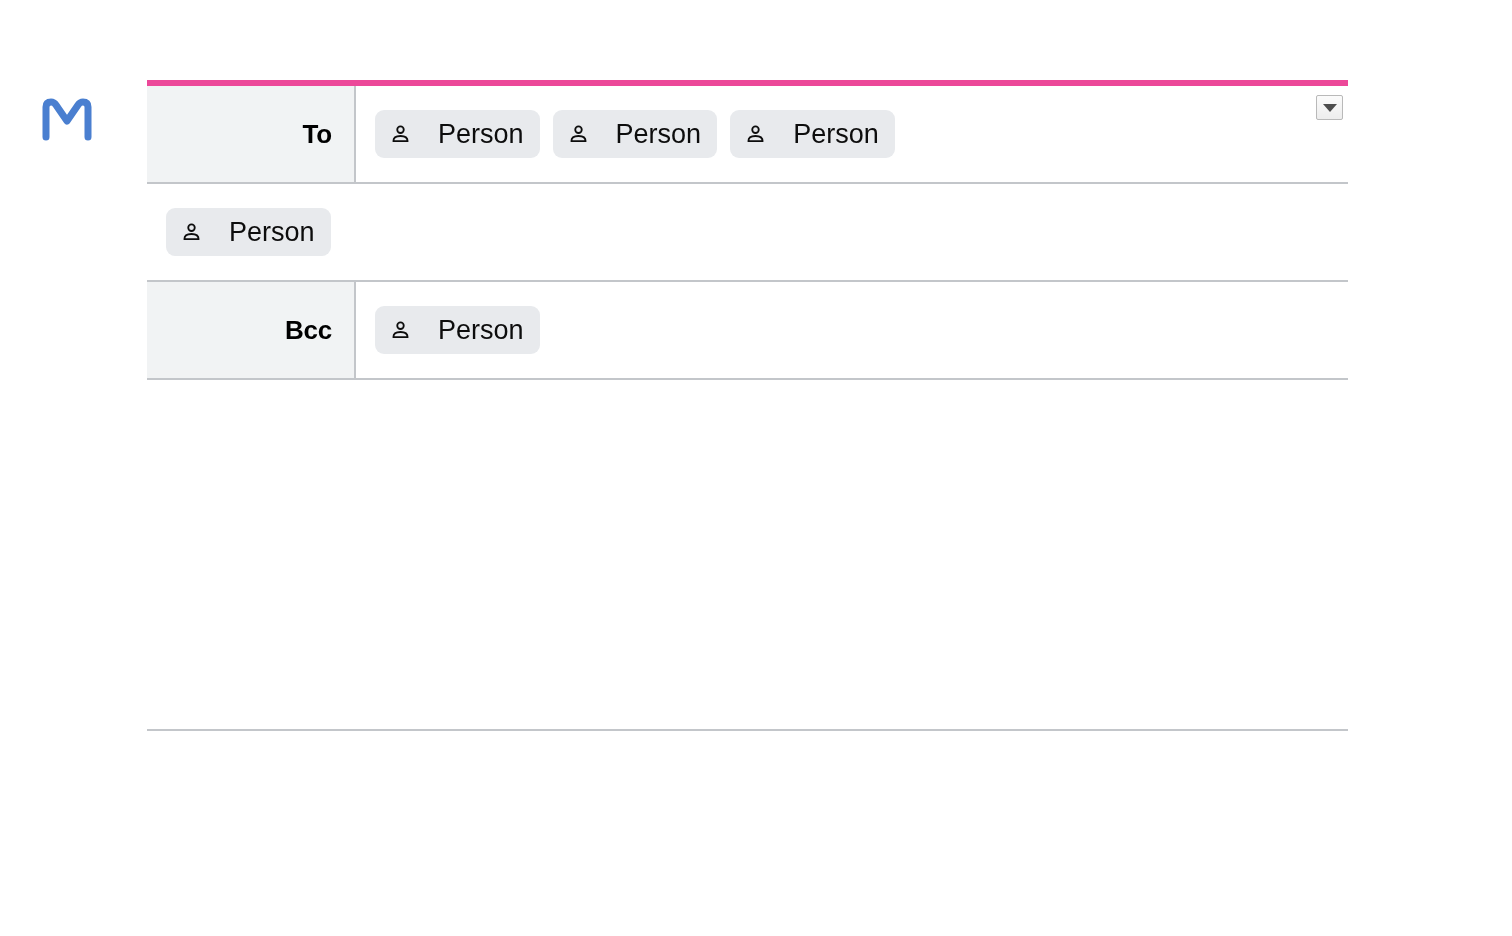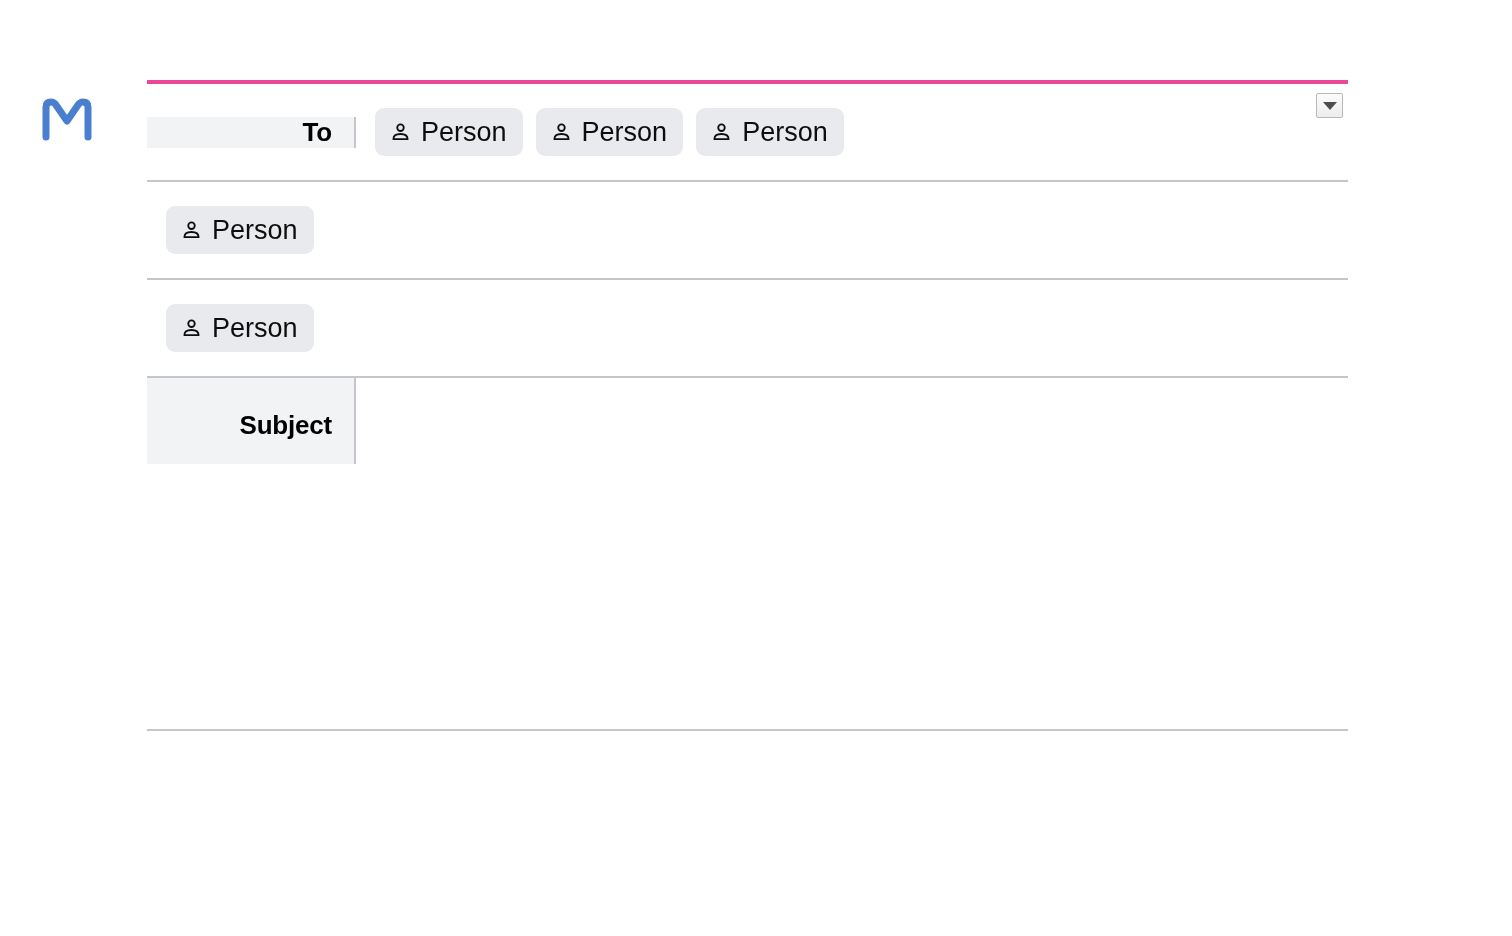--- a/index.html
+++ b/index.html
@@ -33,22 +33,21 @@
     border-collapse: collapse;
     table-layout: fixed;
   }
   #compose-header .hdr-row {
     display: flex;
     align-items: stretch;
     border-bottom: 2px solid #c3c6ca;
     position: relative;
   }
   #compose-header .hdr-row:first-child {
-    border-top: 4px solid #ec4899;
-    align-items: center;
+    border-top: 6px solid #ec4899;
   }
   .hdr-label {
     width: 209px;
     min-width: 209px;
     box-sizing: border-box;
     background: #f1f3f4;
     border-right: 2px solid #c3c6ca;
     display: flex;
     align-items: center;
     justify-content: flex-end;
@@ -72,21 +71,21 @@
   }
   .row-to  .hdr-value { min-height: 96px; }
   .row-cc  .hdr-value { min-height: 96px; }
   .row-bcc .hdr-value { min-height: 96px; }
   .row-subject .hdr-value { min-height: 95px; }
 
   
   .chip {
     display: inline-flex;
     align-items: center;
-    gap: 9px;
+    gap: 26px;
     background: #e8eaed;
     border-radius: 9px;
     height: 48px;
     padding: 0 16px 0 14px;
     margin-right: 13px;
     box-sizing: border-box;
     cursor: default;
   }
   .chip .chip-label {
     font-size: 27px;
@@ -203,34 +202,29 @@
         <svg class="person-icon" viewBox="0 0 24 24" xmlns="http://www.w3.org/2000/svg" aria-hidden="true">
           <circle cx="12" cy="7" r="3.4" fill="none" stroke="#0d0d0d" stroke-width="1.9"></circle>
           <path d="M4.6 19 Q4.6 13.6 12 13.6 Q19.4 13.6 19.4 19 Z" fill="none" stroke="#0d0d0d" stroke-width="1.9" stroke-linejoin="round"></path>
         </svg>
         <span class="chip-label">Person</span>
       </span>
     </div>
   </div>
 
   <div class="hdr-row row-bcc">
+    <div class="hdr-label">Bcc</div>
     <div class="hdr-value">
       <span class="chip">
         <svg class="person-icon" viewBox="0 0 24 24" xmlns="http://www.w3.org/2000/svg" aria-hidden="true">
           <circle cx="12" cy="7" r="3.4" fill="none" stroke="#0d0d0d" stroke-width="1.9"></circle>
           <path d="M4.6 19 Q4.6 13.6 12 13.6 Q19.4 13.6 19.4 19 Z" fill="none" stroke="#0d0d0d" stroke-width="1.9" stroke-linejoin="round"></path>
         </svg>
         <span class="chip-label">Person</span>
       </span>
     </div>
   </div>
 
-  <div class="hdr-row row-subject">
-    <div class="hdr-label">Subject</div>
-    <div class="hdr-value">
-      <input id="subject-input" type="text" value="" placeholder="" style="">
-    </div>
-  </div>
 
 </div>
 
 <div id="body-area"></div>
 <div id="body-divider"></div>
 
 </body></html>

